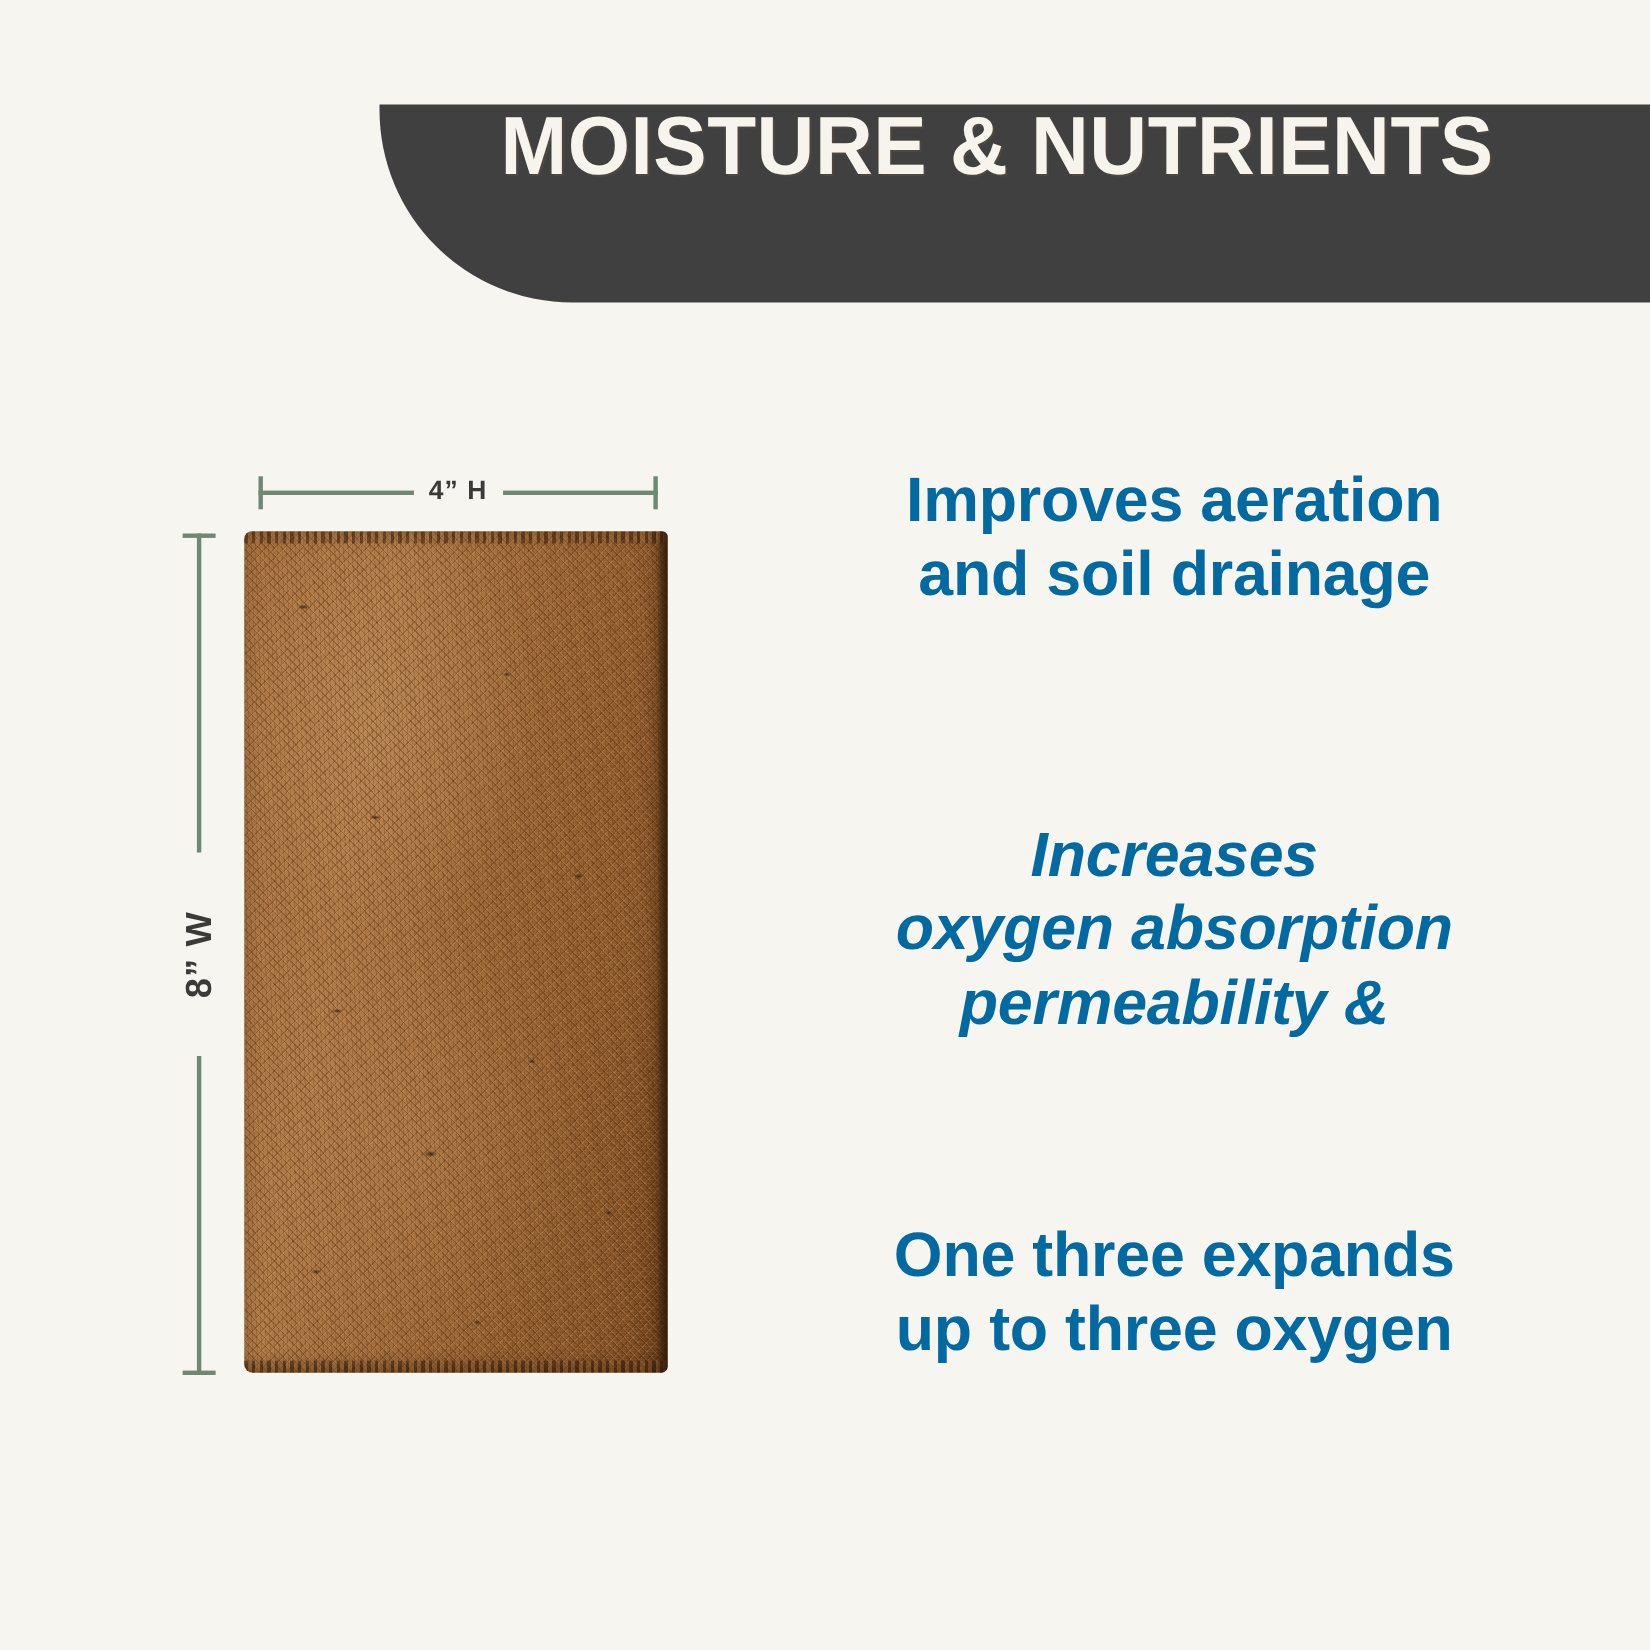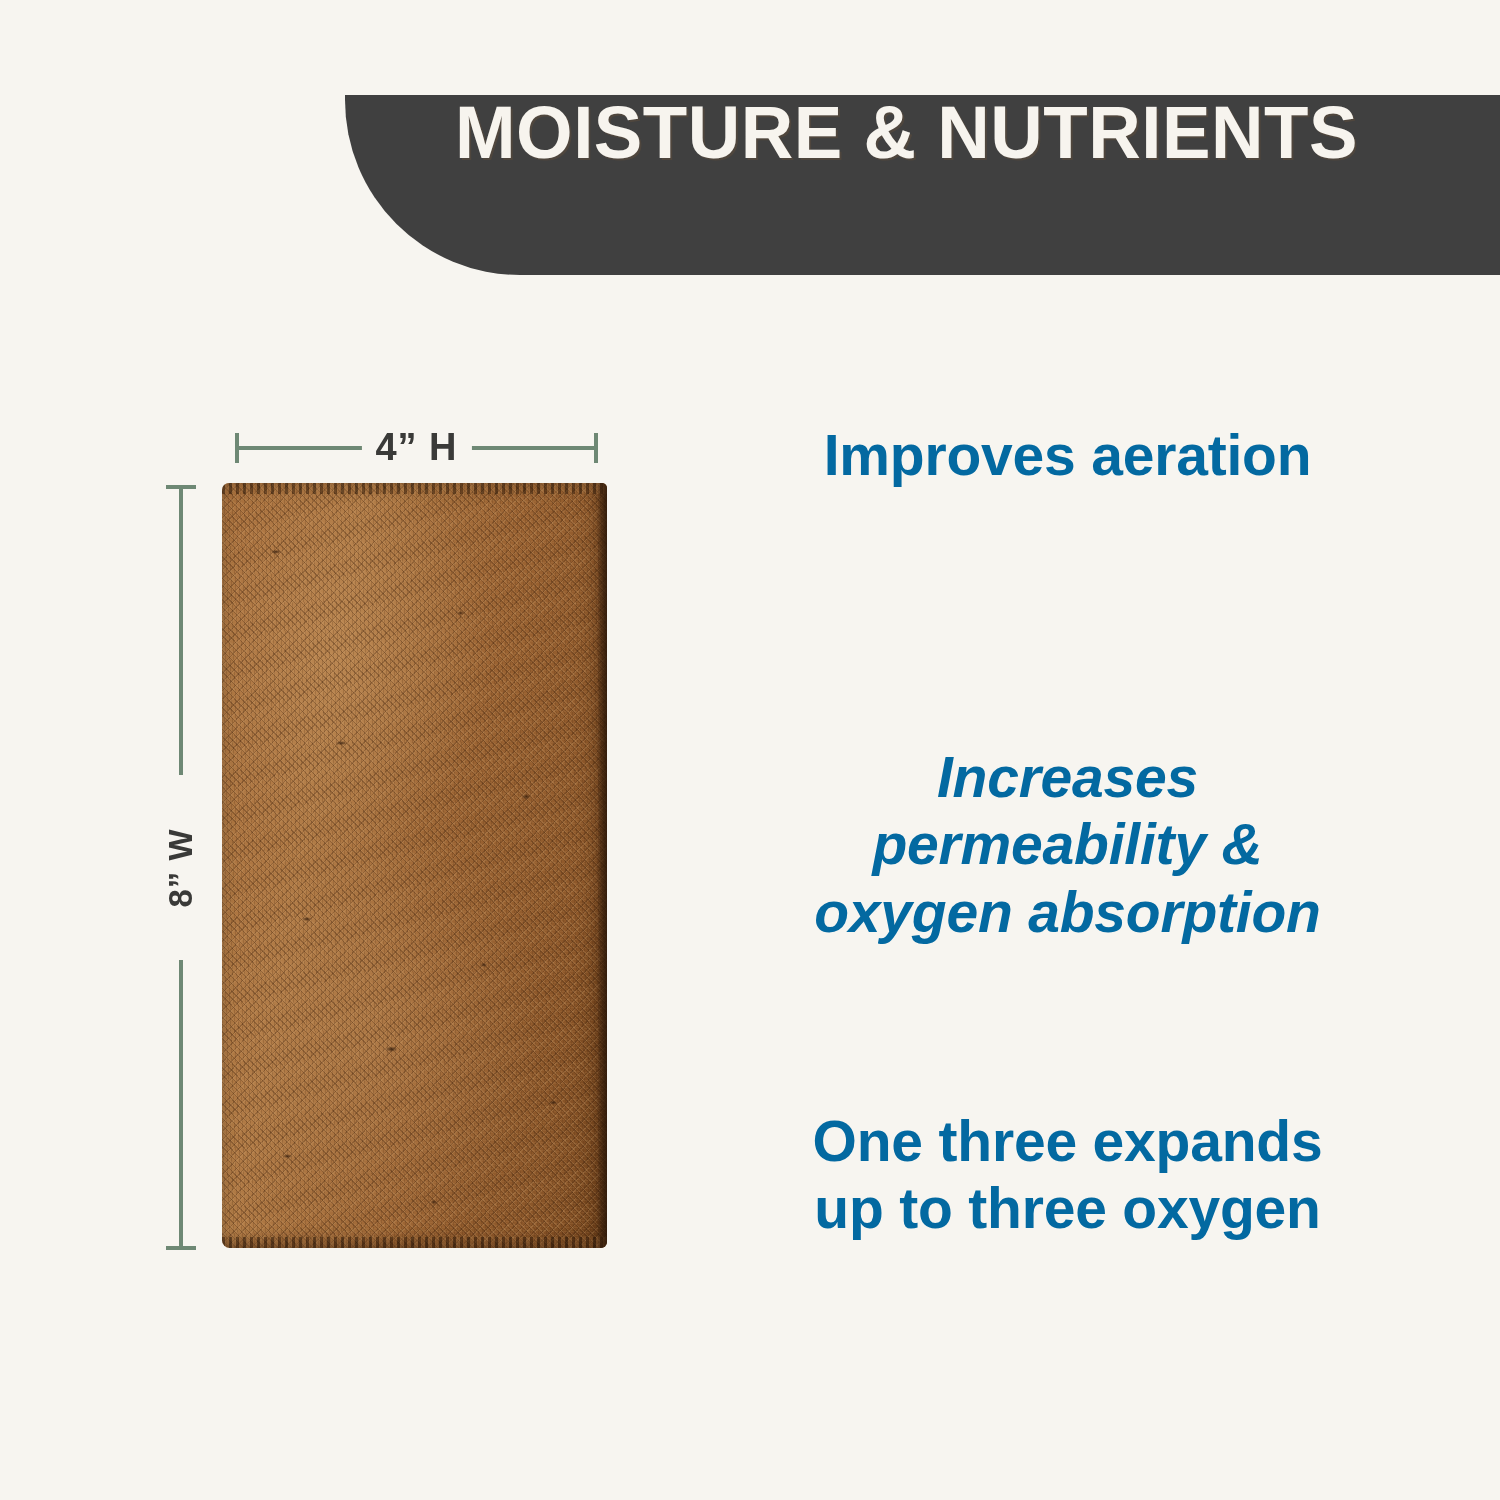--- a/index.html
+++ b/index.html
@@ -74,21 +74,21 @@
     background: #6E8874;
   }
   #width-dimension .dim-cap.start { left: 0; }
   #width-dimension .dim-cap.end   { right: 0; }
   #width-dimension .dim-label {
     position: absolute;
     left: 50%;
     top: 50%;
     transform: translate(-50%, -50%);
     color: #3A3A38;
-    font-size: 38px;
+    font-size: 24px;
     font-weight: 700;
     white-space: nowrap;
     letter-spacing: 1px;
     background: #F7F5F0;
     padding: 0 14px;
   }
 
   
   #height-dimension {
     position: absolute;
@@ -252,26 +252,27 @@
     <div class="dim-cap end"></div>
     <div class="dim-label">8” W</div>
   </div>
 
 </div>
 
 <div id="benefits-list">
 
   <div class="benefit-item" id="benefit-item-1">
     <span class="benefit-line">Improves aeration</span>
+    <span class="benefit-line">and soil drainage</span>
   </div>
 
   <div class="benefit-item" id="benefit-item-2">
     <span class="benefit-line">Increases</span>
+    <span class="benefit-line">oxygen absorption</span>
     <span class="benefit-line">permeability &amp;</span>
-    <span class="benefit-line">oxygen absorption</span>
   </div>
 
   <div class="benefit-item" id="benefit-item-3">
     <span class="benefit-line">One three expands</span>
     <span class="benefit-line">up to three oxygen</span>
   </div>
 
 </div>
 
 </body></html>

